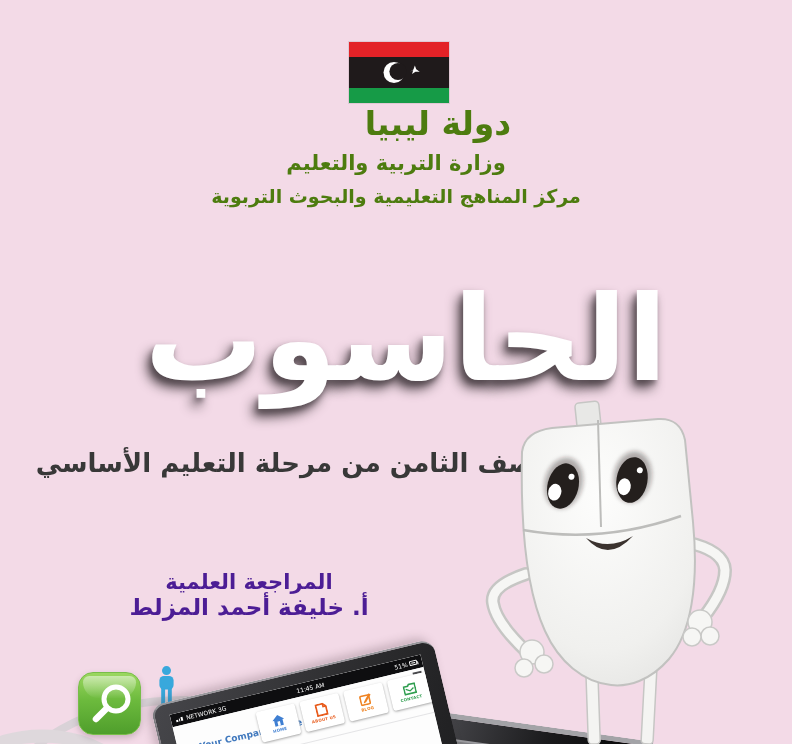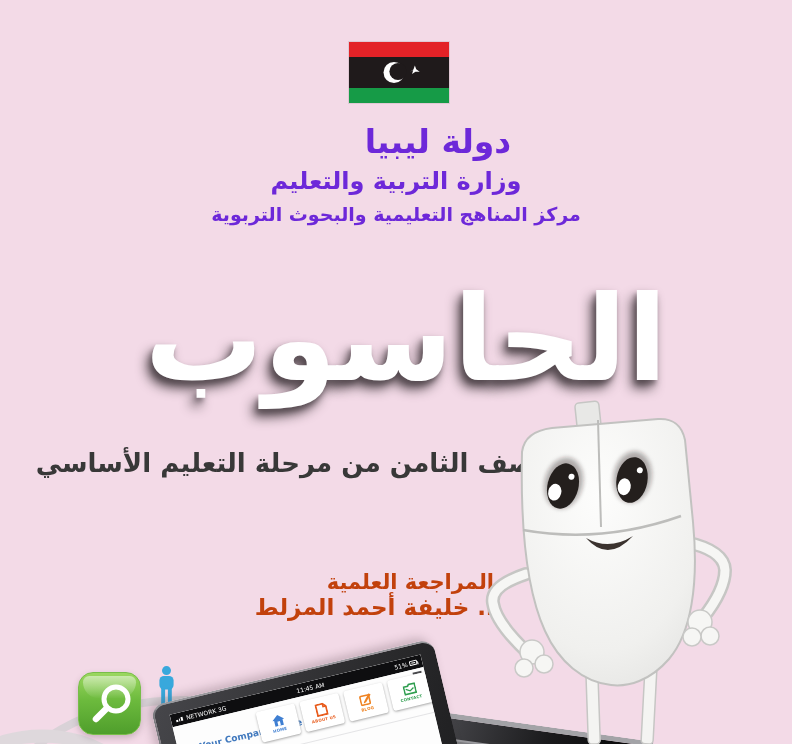--- a/index.html
+++ b/index.html
@@ -11,36 +11,36 @@
   
   .arcs{position:absolute;left:0;top:624px;z-index:1;}
   
   .flag{position:absolute;left:349px;top:42px;width:100px;height:61px;z-index:2;
         box-shadow:0 0 0 1px rgba(0,0,0,0.08);}
   .flag .stripe-red{height:25%;background:#e32227;}
   .flag .stripe-black{height:50%;background:#1f1a1b;position:relative;}
   .flag .stripe-green{height:25%;background:#169b47;}
   .flag svg{position:absolute;left:0;top:0;}
   
-  .ministry{position:absolute;left:0;top:120px;width:792px;text-align:center;z-index:2;color:#6d28d9;}
+  .ministry{position:absolute;left:0;top:102px;width:792px;text-align:center;z-index:2;color:#4d7c0f;}
   .ministry .m1{font-size:33px;font-weight:bold;line-height:44px;transform:translateX(42px);}
-  .ministry .m2{font-size:24px;font-weight:bold;line-height:34px;}
+  .ministry .m2{font-size:21px;font-weight:bold;line-height:34px;}
   .ministry .m3{font-size:19px;font-weight:bold;line-height:33px;}
   
   .main-title{
     position:absolute;left:0;top:272px;width:792px;text-align:center;z-index:2;
     font-size:118px;font-weight:bold;color:#ffffff;line-height:1.15;
     text-shadow:-5px 8px 12px rgba(77,66,72,0.95), -2px 4px 5px rgba(77,66,72,0.55);
     padding-left:20px;
   }
   .subtitle{
     position:absolute;left:-10px;top:448px;width:610px;text-align:center;z-index:2;
     font-size:26px;font-weight:bold;color:#383838;
   }
-  .review{position:absolute;left:4px;top:570px;width:490px;z-index:2;color:#c2410c;}
+  .review{position:absolute;left:4px;top:570px;width:490px;text-align:center;z-index:2;color:#4c1d95;}
   .review .rv-heading{font-size:21px;font-weight:bold;}
   .review .rv-name{font-size:23px;font-weight:bold;margin-top:0;}
   
   .search-badge{
     position:absolute;left:78px;top:672px;width:63px;height:63px;z-index:3;
     border-radius:15px;border:1px solid #78bd49;
     background:linear-gradient(#9bd75f 0%,#6cba3d 45%,#4f9e2c 100%);
     box-shadow:0 3px 6px rgba(80,60,70,0.25);
   }
   .search-badge::after{content:"";position:absolute;left:4px;top:3px;right:4px;height:22px;

